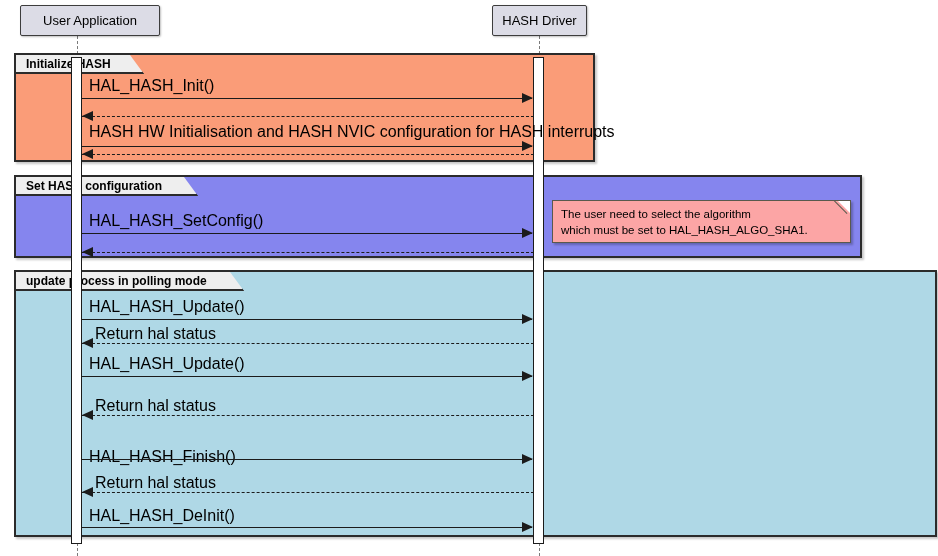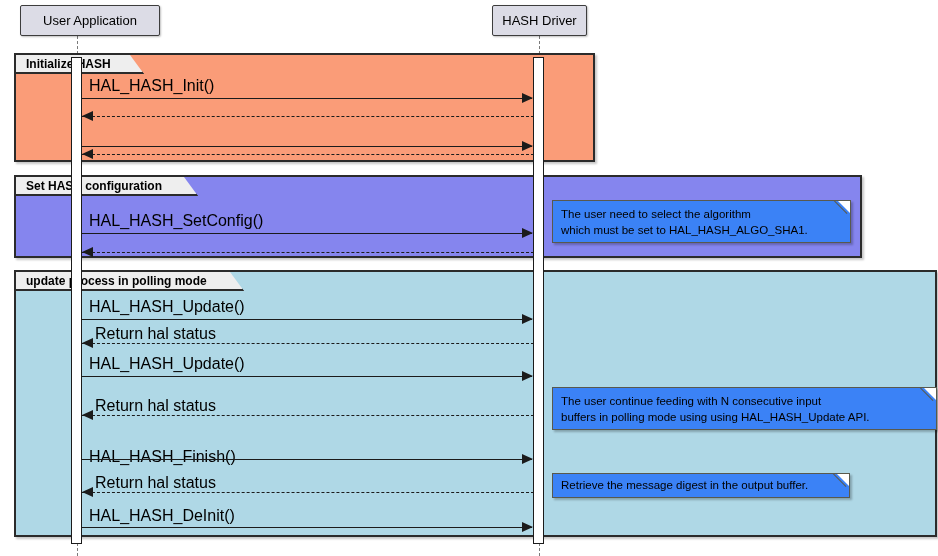--- a/index.html
+++ b/index.html
@@ -103,21 +103,21 @@
     font-size: 16px;
     color: #000;
     white-space: nowrap;
     line-height: 14px;
   }
 
   
   .note {
     position: absolute;
     box-sizing: border-box;
-    background: #3b82f6;
+    background: #fca5a5;
     border: 1px solid #59594d;
     font-size: 11.5px;
     color: #000;
     line-height: 16px;
     padding: 5px 8px 4px 8px;
     box-shadow: 2px 2px 2px rgba(0,0,0,0.25);
   }
   .note-fold {
     position: absolute;
     top: 0;
@@ -174,20 +174,21 @@
   <div class="activation" style="left:71px; top:57px; height:487px;"></div>
   <div class="activation" style="left:533px; top:57px; height:487px;"></div>
 
   <div class="msg-label" style="left:89px; top:79px;">HAL_HASH_Init()</div>
   <div class="msg-line" style="left:82px; top:98px; width:450px;"></div>
   <div class="arrowhead right" style="left:522px; top:93px;"></div>
 
   <div class="msg-line dashed" style="left:82px; top:116px; width:452px;"></div>
   <div class="arrowhead left" style="left:82px; top:111px;"></div>
 
+  <div class="msg-label" style="left:89px; top:125px;">HASH HW Initialisation and HASH NVIC configuration for HASH interrupts</div>
   <div class="msg-line" style="left:82px; top:146px; width:450px;"></div>
   <div class="arrowhead right" style="left:522px; top:141px;"></div>
 
   <div class="msg-line dashed" style="left:82px; top:154px; width:452px;"></div>
   <div class="arrowhead left" style="left:82px; top:149px;"></div>
 
   <div class="msg-label" style="left:89px; top:214px;">HAL_HASH_SetConfig()</div>
   <div class="msg-line" style="left:82px; top:233px; width:450px;"></div>
   <div class="arrowhead right" style="left:522px; top:228px;"></div>
 
@@ -222,32 +223,21 @@
   <div class="msg-line" style="left:82px; top:527px; width:450px;"></div>
   <div class="arrowhead right" style="left:522px; top:522px;"></div>
 
   <div class="note" style="left:552px; top:200px; width:299px; height:43px;">
     <span class="note-line">The user need to select the algorithm</span>
     <span class="note-line"> which must be set to HAL_HASH_ALGO_SHA1.</span>
     <span class="note-fold"></span>
     <span class="note-fold-edge"></span>
   </div>
 
-  <div class="note" style="left:552px; top:387px; width:385px; height:43px;">
-    <span class="note-line">The user continue feeding with N consecutive input</span>
-    <span class="note-line"> buffers in polling mode using using HAL_HASH_Update API.</span>
-    <span class="note-fold"></span>
-    <span class="note-fold-edge"></span>
-  </div>
-
-  <div class="note" style="left:552px; top:473px; width:298px; height:25px; padding-top:3px;">
-    <span class="note-line">Retrieve the message digest in the output buffer.</span>
-    <span class="note-fold"></span>
-    <span class="note-fold-edge"></span>
-  </div>
+
 
   <div class="participant" style="left:20px; top:5px; width:140px;">
     <span>User Application</span>
   </div>
   <div class="participant" style="left:492px; top:5px; width:95px;">
     <span>HASH Driver</span>
   </div>
 
 </div>
 

